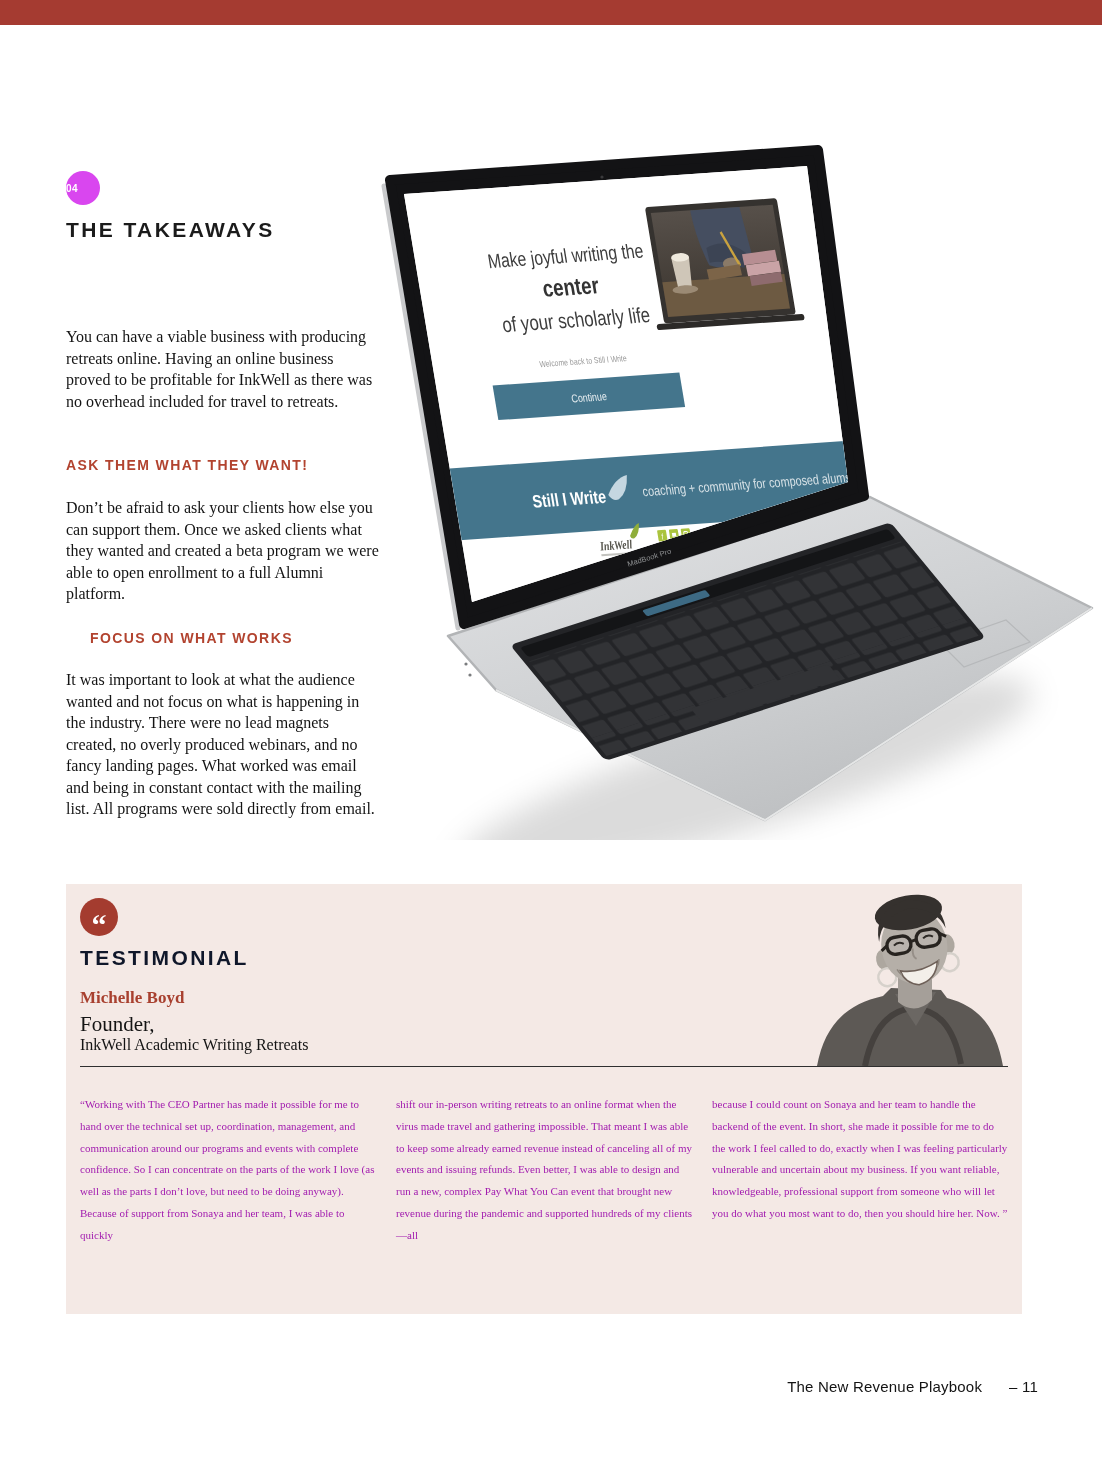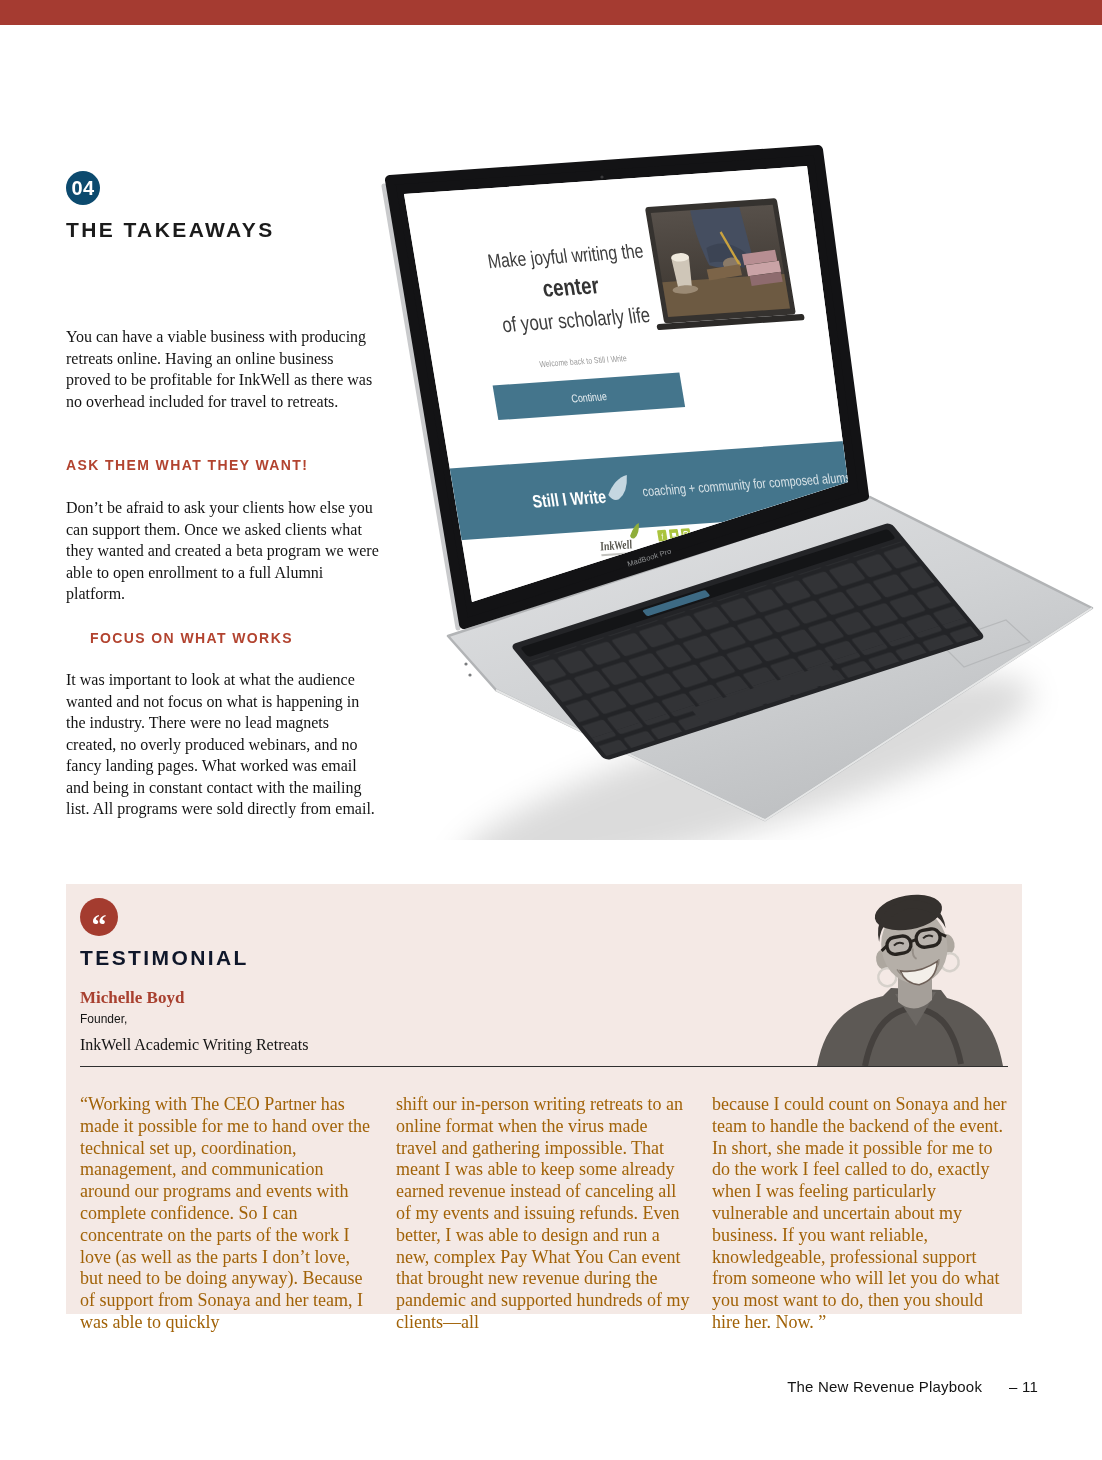--- a/index.html
+++ b/index.html
@@ -6,23 +6,23 @@
   html,body { background:#ffffff; }
   .page {
     position:relative; width:1102px; height:1460px; background:#ffffff;
     overflow:hidden; font-family:"Liberation Sans", sans-serif;
   }
   .top-bar { position:absolute; left:0; top:0; width:1102px; height:25px; background:#A53B31; }
 
   
   .badge {
     position:absolute; left:66px; top:171px; width:34px; height:34px;
-    background:#0c4a6e; border-radius:50%;
-    display:flex; align-items:center; justify-content:center;
-    color:#fff; font-size:20px; font-weight:700; letter-spacing:.5px;
+    background:#d946ef; border-radius:50%;
+    display:flex; align-items:center; justify-content:flex-start;
+    color:#fff; font-size:10px; font-weight:700; letter-spacing:.5px;
   }
   .page-title {
     position:absolute; left:66px; top:218px;
     font-size:21px; font-weight:800; letter-spacing:2.4px; color:#1b1b1b;
   }
   .red-head {
     position:absolute; left:66px; width:280px;
     font-size:14px; font-weight:800; letter-spacing:1.4px; line-height:22px;
     color:#B2432F;
   }
@@ -50,32 +50,32 @@
   .testimonial-title {
     position:absolute; left:14px; top:62px;
     font-size:21px; font-weight:800; letter-spacing:2.4px; color:#0f172a;
   }
   .author-name {
     position:absolute; left:14px; top:104px;
     font-family:"Liberation Serif", serif; font-size:17px; font-weight:700; color:#A8402F;
   }
   .author-role {
     position:absolute; left:14px; top:128px;
-    font-family:Liberation Sans, sans-serif; font-size:12px; color:#141414;
+    font-family:Liberation Serif, serif; font-size:21px; color:#141414;
   }
   .author-org {
     position:absolute; left:14px; top:152px;
     font-family:"Liberation Serif", serif; font-size:16px; color:#141414;
   }
   .portrait { position:absolute; left:729px; top:2px; width:230px; height:180px; }
   .divider { position:absolute; left:14px; top:182px; width:928px; height:0; border-top:1.6px solid #2f2f2f; }
   .columns { position:absolute; left:14px; top:210px; width:928px; display:flex; gap:20px; }
   .col {
-    width:296px; font-family:"Liberation Serif", serif; font-size:18px;
-    line-height:21.8px; color:#a16207;
+    width:296px; font-family:"Liberation Serif", serif; font-size:11px;
+    line-height:21.8px; color:#a21caf;
   }
 
   .footer {
     position:absolute; right:64px; top:1378px; font-size:15px; font-weight:500;
     color:#131313; letter-spacing:.2px;
   }
   .footer .pg { margin-left:27px; }
 
   svg text { font-family:"Liberation Sans", sans-serif; }
   .serif-t { font-family:"Liberation Serif", serif; }

